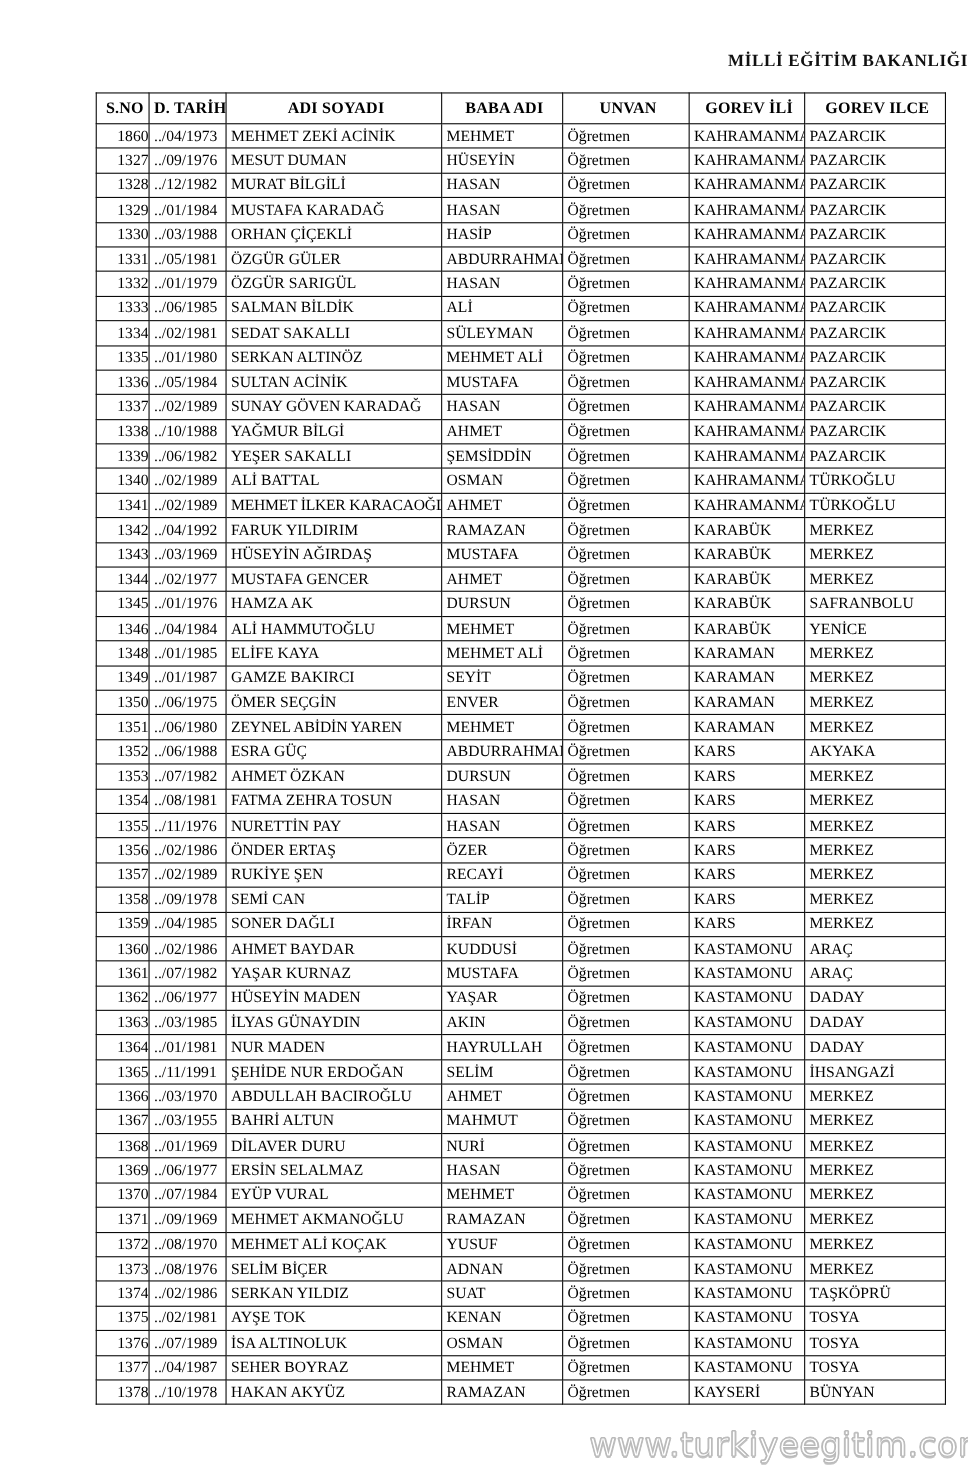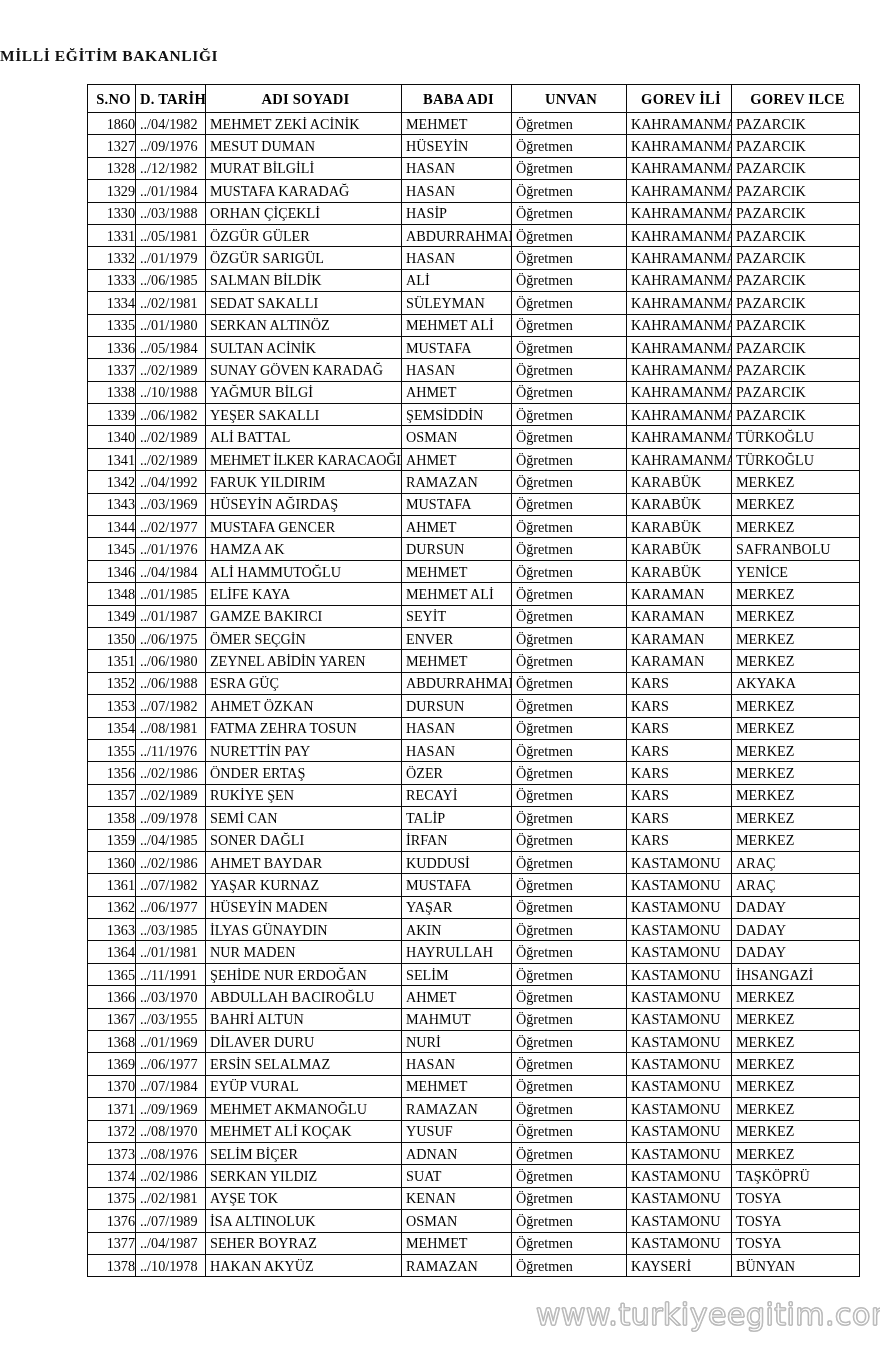--- a/index.html
+++ b/index.html
@@ -20,21 +20,21 @@
     position: absolute;
     inset: 0;
   }
 
   
   .doc-title {
     position: absolute;
     left: 0;
     top: 47px;
     width: 880px;
-    text-align: left;
+    text-align: right;
     font-family: "Liberation Serif", "DejaVu Serif", serif;
     font-weight: bold;
     font-size: 15.5px;
     letter-spacing: 0.6px;
     color: #111;
   }
 
   
   .table-wrap {
     position: absolute;
@@ -143,21 +143,21 @@
           <th>ADI SOYADI</th>
           <th>BABA ADI</th>
           <th>UNVAN</th>
           <th>GOREV İLİ</th>
           <th>GOREV ILCE</th>
         </tr>
       </thead>
       <tbody id="roster-body">
           <tr>
             <td class="sno">1860</td>
-            <td class="date">../04/1982</td>
+            <td class="date">../04/1973</td>
             <td class="name">MEHMET ZEKİ ACİNİK</td>
             <td class="father">MEHMET</td>
             <td class="unvan">Öğretmen</td>
             <td class="prov shrink-sm">KAHRAMANMARAŞ</td>
             <td class="dist">PAZARCIK</td>
           </tr>
           <tr>
             <td class="sno">1327</td>
             <td class="date">../09/1976</td>
             <td class="name">MESUT DUMAN</td>

